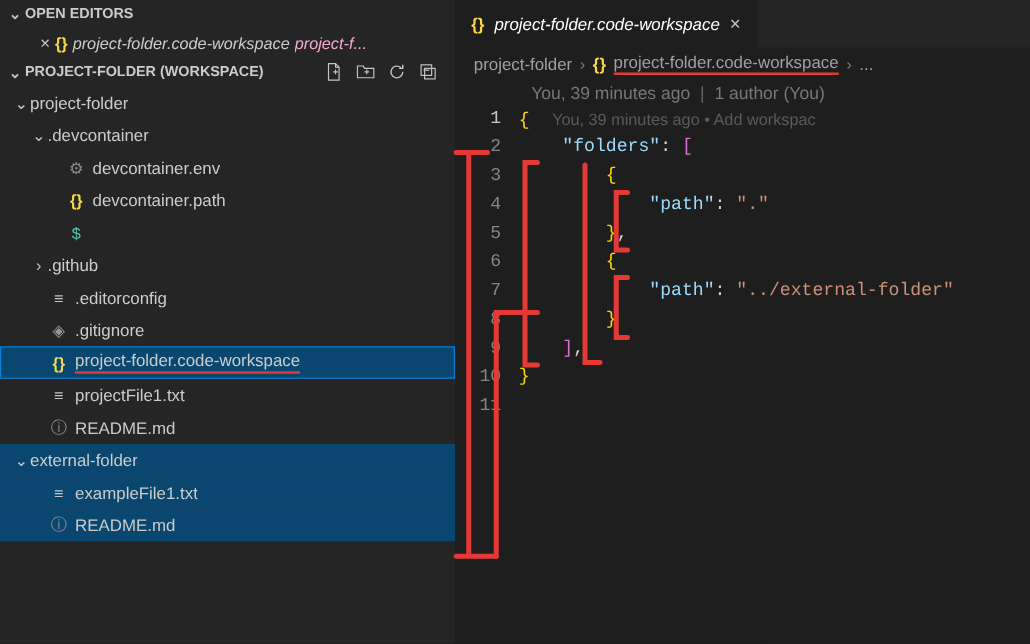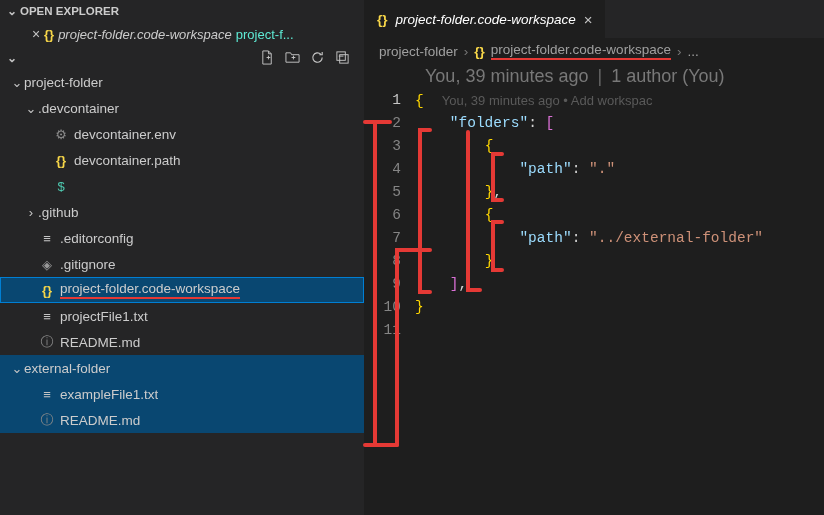--- a/index.html
+++ b/index.html
@@ -65,21 +65,21 @@
 
   
   .openeditor-row {
     display: flex;
     align-items: center;
     height: 24px;
     padding-left: 28px;
   }
   .openeditor-row .close { width: 16px; text-align: center; color: #c5c5c5; font-size: 14px; }
   .openeditor-row .label { font-style: italic; color: #cccccc; }
-  .openeditor-row .path { color: #5eead4; margin-left: 4px; overflow: hidden; text-overflow: ellipsis; }
+  .openeditor-row .path { font-style: italic; color: #f9a8d4; margin-left: 4px; overflow: hidden; text-overflow: ellipsis; }
 
   
   .editor {
     flex: 1;
     display: flex;
     flex-direction: column;
     background: #1e1e1e;
     position: relative;
     min-width: 0;
   }
@@ -105,21 +105,21 @@
     display: flex;
     align-items: center;
     padding: 4px 14px;
     font-size: 13.5px;
     color: #a0a0a0;
     gap: 6px;
   }
   .breadcrumb .sep { color: #777; }
   .gitlens {
     padding: 2px 0 2px 60px;
-    font-size: 18px;
+    font-size: 14px;
     color: #787878;
   }
   .gitlens .sep2 { margin: 0 4px; color: #666; }
   .code-area {
     flex: 1;
     display: flex;
     font-family: Consolas, "Courier New", monospace;
     font-size: 14.5px;
     line-height: 23px;
     overflow: hidden;
@@ -158,32 +158,33 @@
   .annotation { position: absolute; left: 0; top: 0; pointer-events: none; }
   .annotation path, .annotation line { stroke: #e53935; stroke-width: 4; fill: none; stroke-linecap: round; }
 </style>
 </head>
 <body>
 
 <div class="sidebar">
 
   <div class="section-header">
     <span class="chev">⌄</span>
-    <span>OPEN EXPLORER</span>
+    <span>OPEN EDITORS</span>
   </div>
 
   <div class="openeditor-row">
     <span class="close">×</span>
     <span class="icon ic-json">{}</span>
     <span class="label" style="margin-left:4px;">project-folder.code-workspace</span>
     <span class="path">project-f...</span>
   </div>
 
   <div class="section-header">
     <span class="chev">⌄</span>
+    <span>PROJECT-FOLDER (WORKSPACE)</span>
     <div class="actions">
       <span>
           <svg viewBox="0 0 16 16">
             <path d="M3 1h6l3 3v11H3V1zm6 0v3h3" stroke="#c5c5c5" fill="none" stroke-width="1"></path>
             <path d="M7 8h4M9 6v4" stroke="#c5c5c5" stroke-width="1"></path>
           </svg>
         </span>
       <span>
           <svg viewBox="0 0 16 16">
             <path d="M1 3h5l1 2h8v8H1V3z" stroke="#c5c5c5" fill="none" stroke-width="1"></path>

